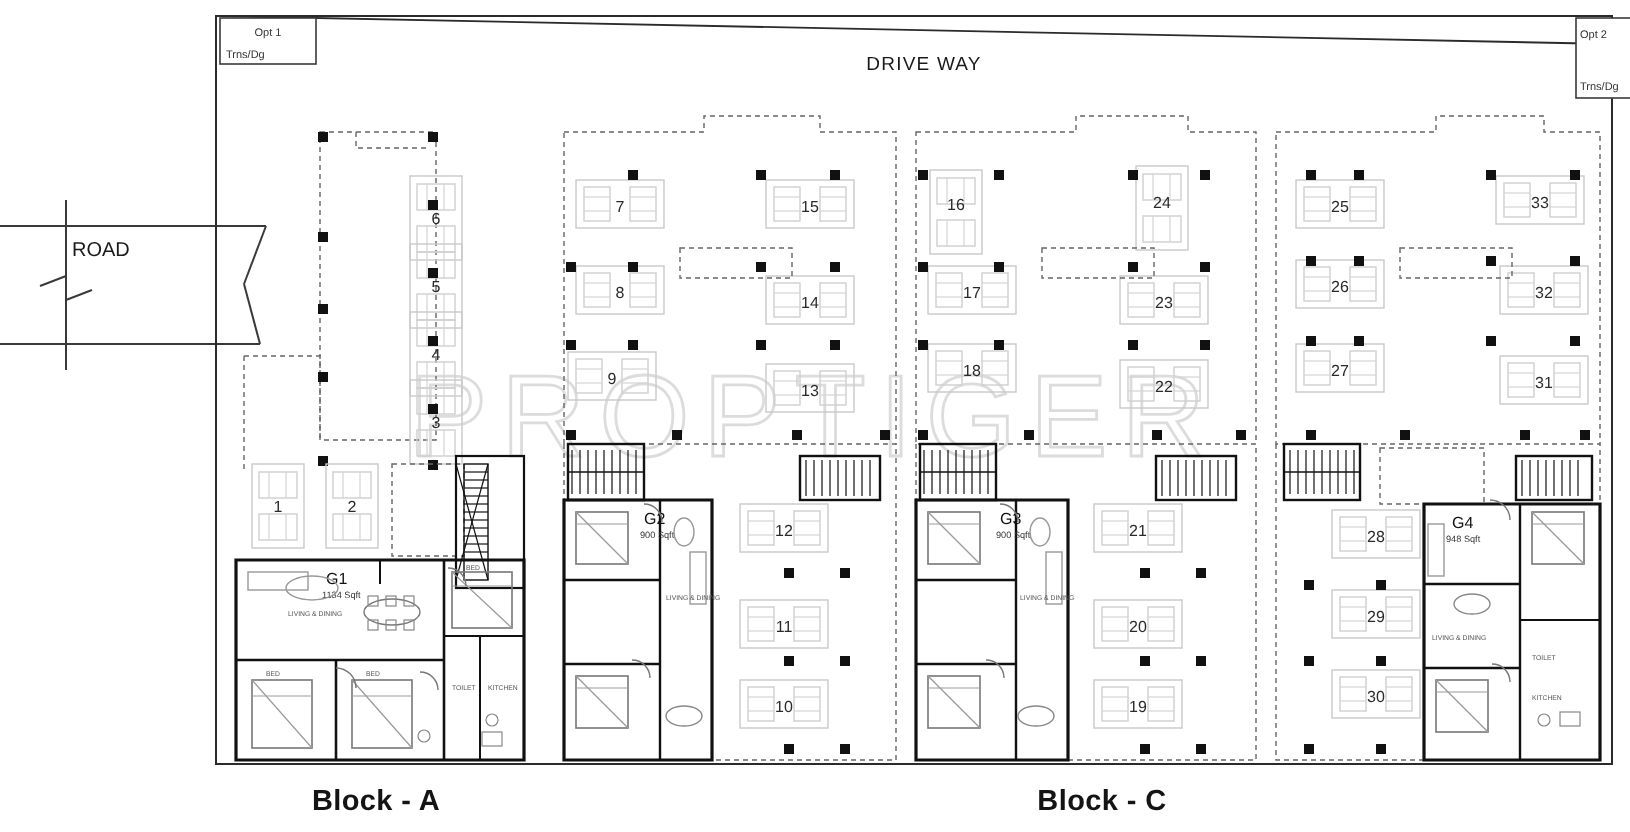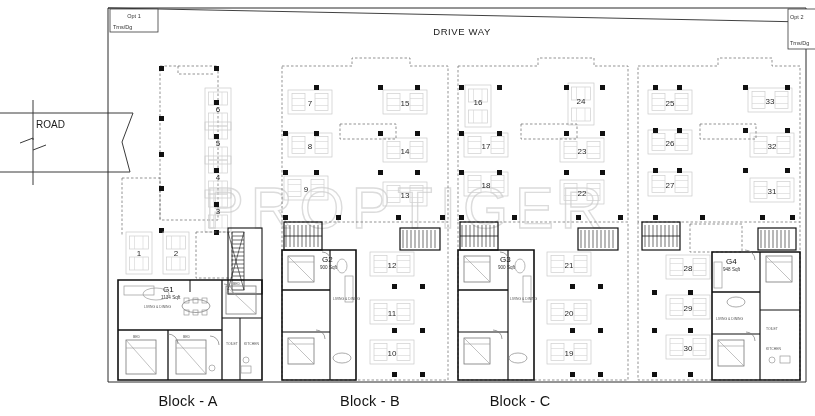--- a/index.html
+++ b/index.html
@@ -22,20 +22,21 @@
   .unitcode { font-size: 8px; fill: #111; }
   .unitarea { font-size: 4.6px; fill: #333; }
   .cornerlbl { font-size: 5.5px; fill: #333; }
   .driveway { font-size: 9.5px; fill: #1a1a1a; letter-spacing: .6px; text-anchor: middle; }
   .roadlbl { font-size: 10px; fill: #1a1a1a; }
   .blocklbl {
     position: absolute; top: 393px;
     font-size: 14.5px; color: #141414;
     text-align: center; width: 140px;
     letter-spacing: .2px;
+    font-weight: bold;
   }
   .wm {
     font-family: "Liberation Sans", sans-serif;
     font-size: 58px; fill: none;
     stroke: #dcdcdc; stroke-width: 1.4;
     letter-spacing: 7px;
   }
 </style>
 </head>
 <body>
@@ -598,16 +599,15 @@
         <use href="#col" x="688" y="290"></use>
       <use href="#col" x="652" y="328"></use>
         <use href="#col" x="688" y="328"></use>
       <use href="#col" x="652" y="372"></use>
         <use href="#col" x="688" y="372"></use>
     </g>
 
   </svg>
 
   <div class="blocklbl" style="left:118px">Block - A</div>
-  <div class="blocklbl" style="left:300px">Block - B</div>
-  <div class="blocklbl" style="left:450px">Block - C</div>
+  <div class="blocklbl" style="left:481px">Block - C</div>
 
 </div>
 
 </body></html>

